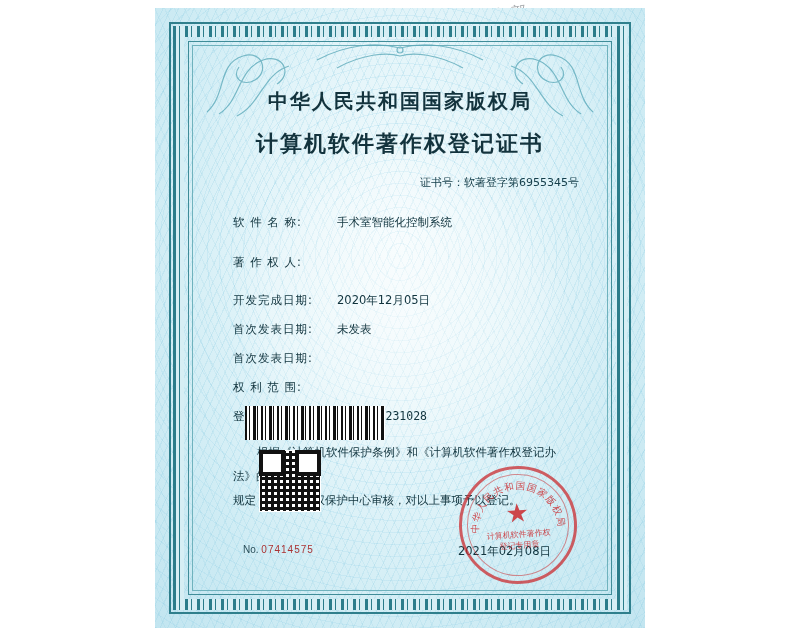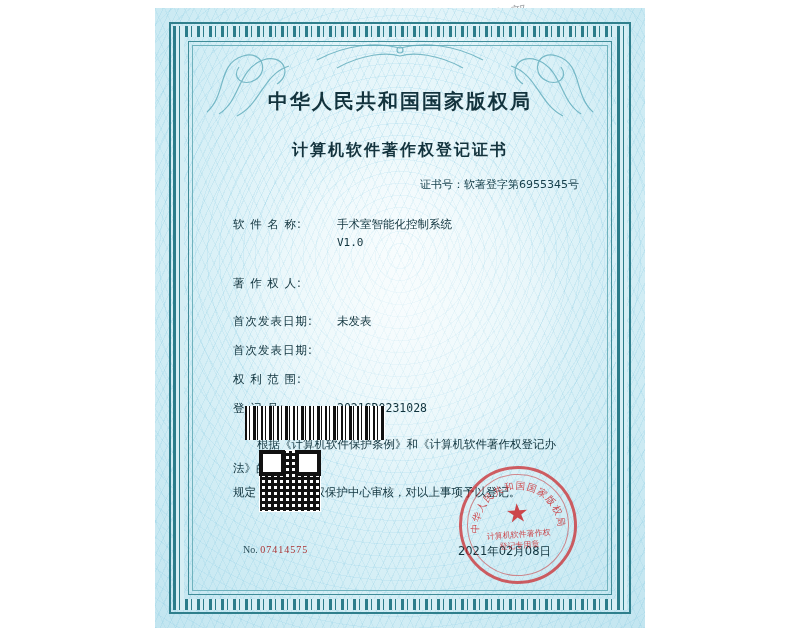--- a/index.html
+++ b/index.html
@@ -123,25 +123,25 @@
   }
   .title-main {
     font-family: "DejaVu Serif", serif;
     font-size: 20px;
     font-weight: 700;
     letter-spacing: 2px;
     color: #13333d;
   }
   .title-sub {
     font-family: Liberation Sans, sans-serif;
-    font-size: 16px;
+    font-size: 22px;
     font-weight: 700;
     letter-spacing: 2px;
     color: #13333d;
-    margin-top: 25px;
+    margin-top: 14px;
   }
 
   .cert-number {
     text-align: right;
     font-size: 11px;
     color: #17404c;
     margin-top: 16px;
     padding-right: 20px;
     font-family: "DejaVu Sans", sans-serif;
   }
@@ -228,21 +228,21 @@
   }
   .qr::before { left: 0; top: 0; }
   .qr::after { right: 0; top: 0; }
 
   .serial {
     position: absolute;
     left: 88px;
     top: 536px;
     font-size: 10px;
     color: #2a4f5a;
-    font-family: Liberation Serif, serif;
+    font-family: Liberation Sans, sans-serif;
   }
   .serial .num { color: #a33; letter-spacing: 1px; }
 
   .issue-date {
     position: absolute;
     right: 94px;
     top: 536px;
     font-size: 11.5px;
     color: #10333d;
     font-family: "DejaVu Sans", sans-serif;
@@ -348,28 +348,31 @@
       </div>
 
       <div class="cert-number">证书号：软著登字第6955345号</div>
 
       <div class="fields">
 
         <div class="field-row tall">
           <div class="field-label">软 件 名 称:</div>
           <div class="field-value">
             <span>手术室智能化控制系统</span>
-            <span class="line2">V1.0</span>
           </div>
         </div>
 
         <div class="field-row tall">
           <div class="field-label">著 作 权 人:</div>
         </div>
 
+        <div class="field-row">
+          <div class="field-label">开发完成日期:</div>
+          <div class="field-value">2020年12月05日</div>
+        </div>
 
         <div class="field-row">
           <div class="field-label">首次发表日期:</div>
           <div class="field-value">未发表</div>
         </div>
 
         <div class="field-row">
           <div class="field-label">首次发表日期:</div>
         </div>
 

